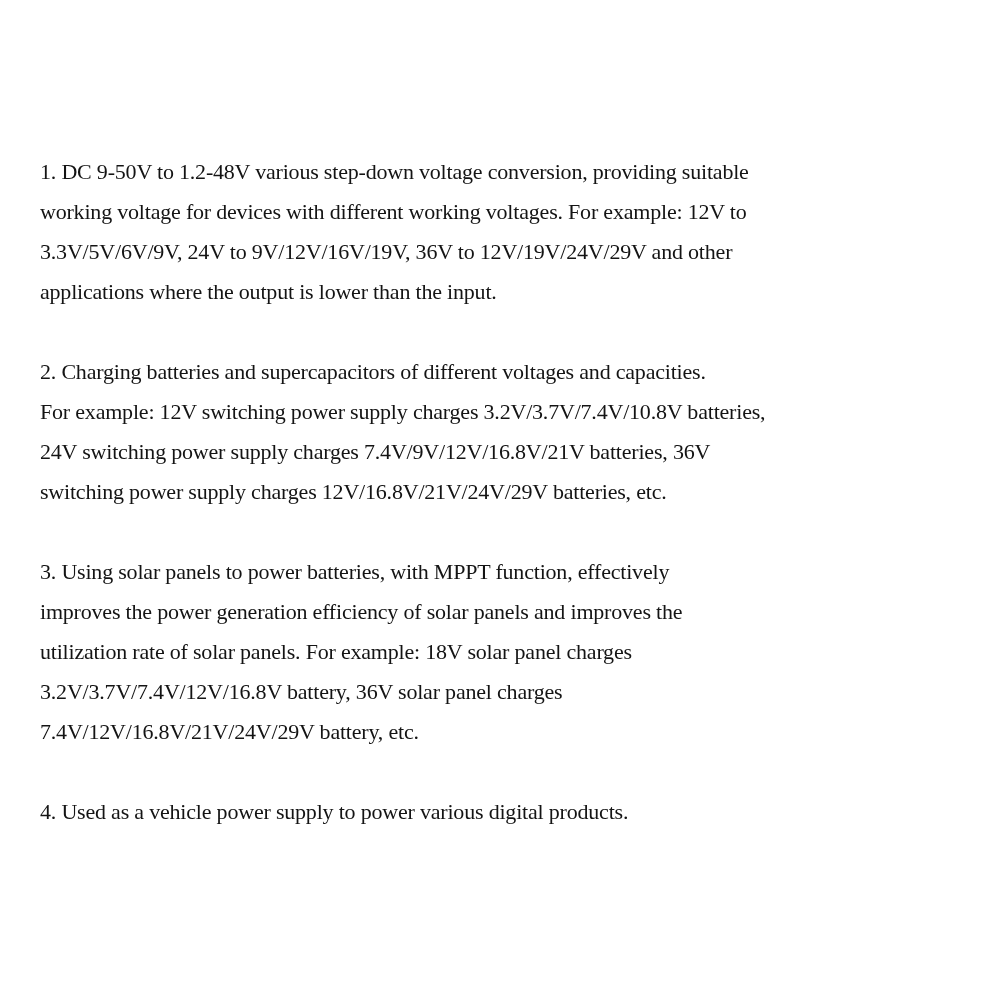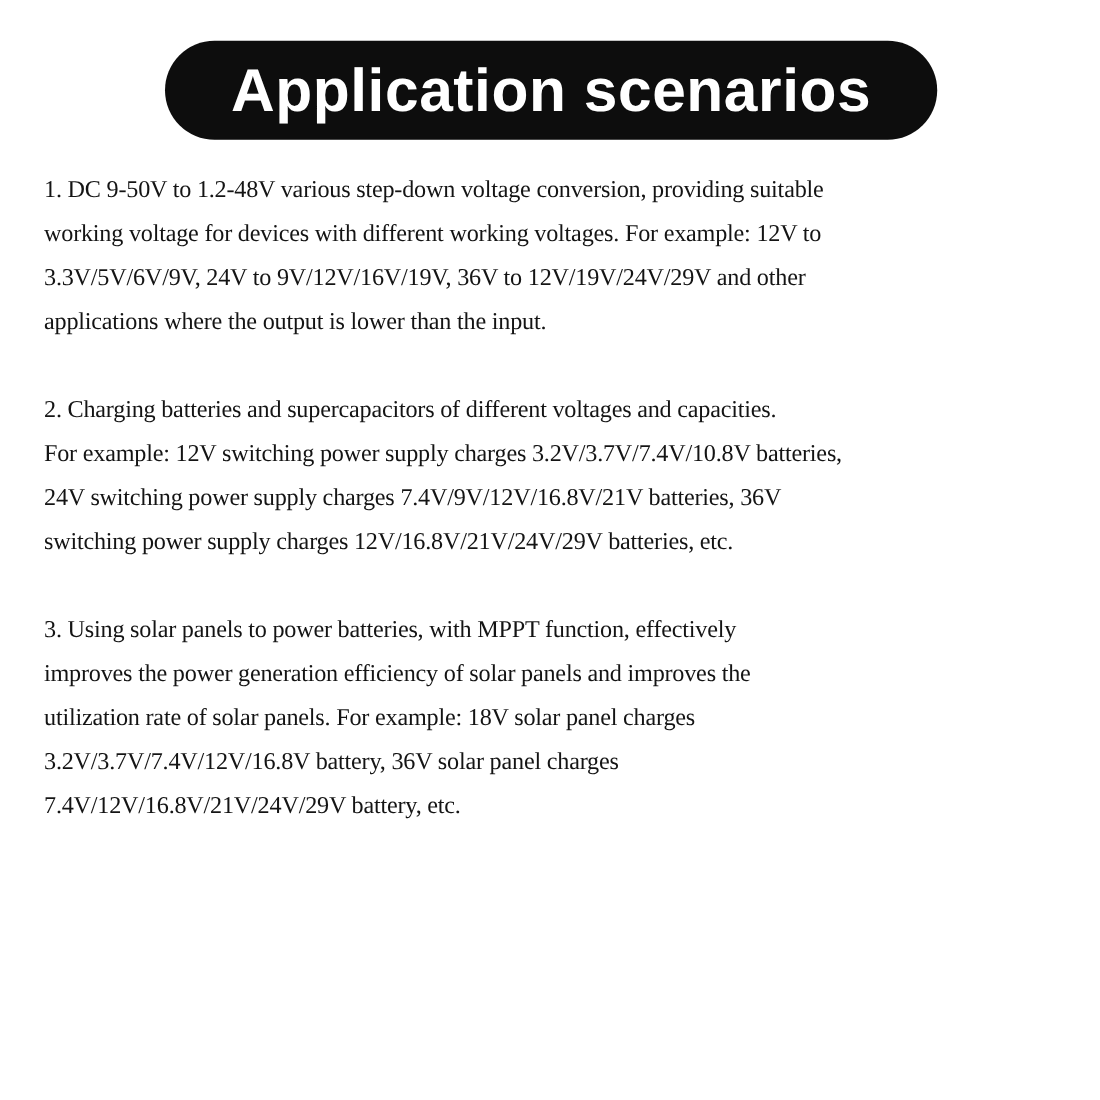--- a/index.html
+++ b/index.html
@@ -56,33 +56,31 @@
     margin-bottom: 40px;
     letter-spacing: -0.2px;
     font-family: Liberation Serif, serif;
   }
 </style>
 </head>
 <body>
 
 <div class="page">
 
-  <div class="title-pill">
-    <h1>Application scenarios</h1>
-  </div>
 
   <div class="content">
     <p>1. DC 9-50V to 1.2-48V various step-down voltage conversion, providing suitable
 working voltage for devices with different working voltages. For example: 12V to
 3.3V/5V/6V/9V, 24V to 9V/12V/16V/19V, 36V to 12V/19V/24V/29V and other
 applications where the output is lower than the input.</p>
     <p>2. Charging batteries and supercapacitors of different voltages and capacities.
 For example: 12V switching power supply charges 3.2V/3.7V/7.4V/10.8V batteries,
 24V switching power supply charges 7.4V/9V/12V/16.8V/21V batteries, 36V
 switching power supply charges 12V/16.8V/21V/24V/29V batteries, etc.</p>
     <p>3. Using solar panels to power batteries, with MPPT function, effectively
 improves the power generation efficiency of solar panels and improves the
 utilization rate of solar panels. For example: 18V solar panel charges
 3.2V/3.7V/7.4V/12V/16.8V battery, 36V solar panel charges
 7.4V/12V/16.8V/21V/24V/29V battery, etc.</p>
+    <p>4. Used as a vehicle power supply to power various digital products.</p>
   </div>
 
 </div>
 
 </body></html>

